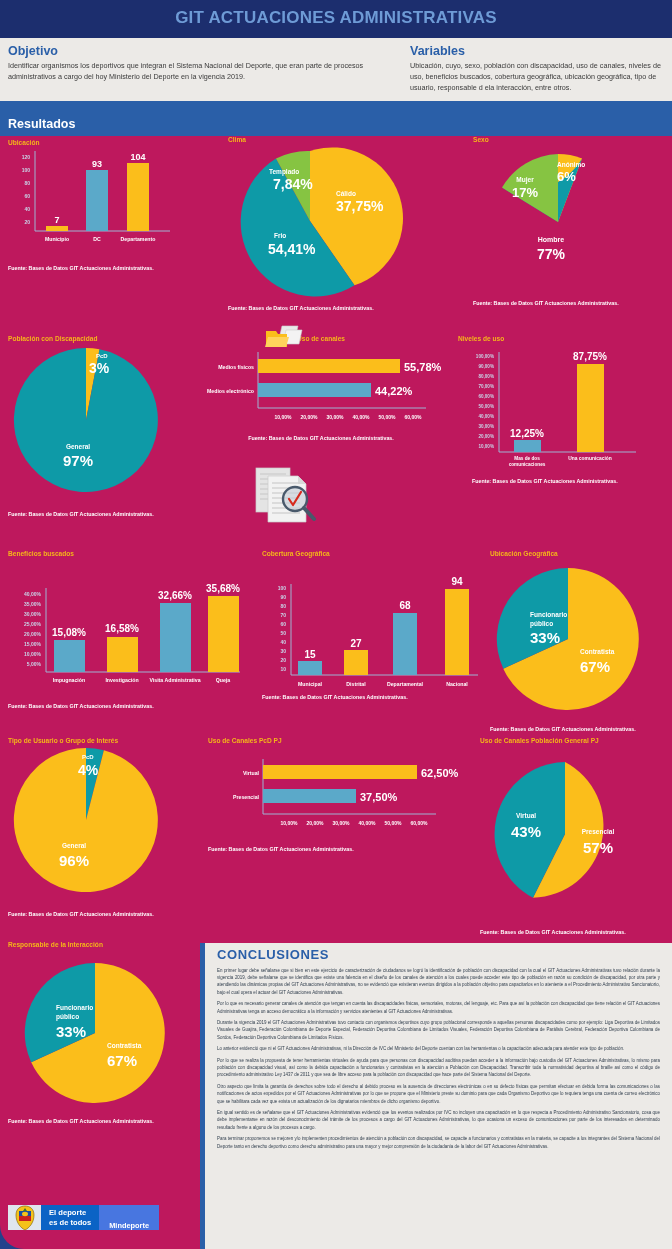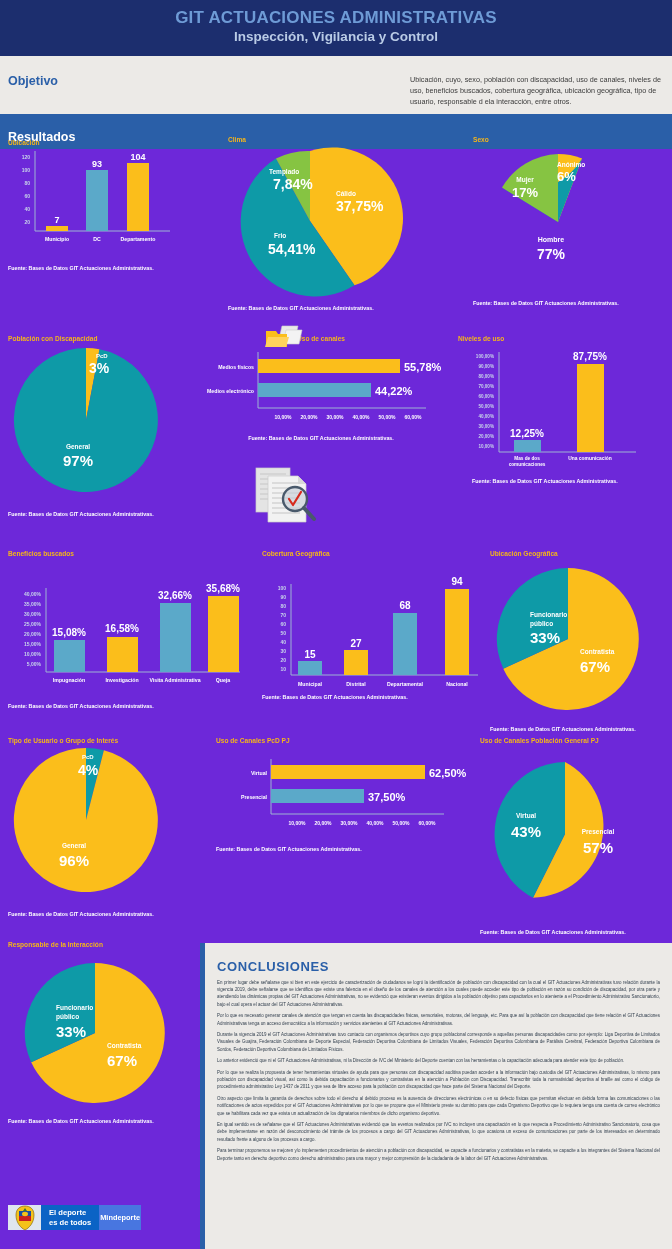--- a/index.html
+++ b/index.html
@@ -2,78 +2,79 @@
 <html><head>
 <meta charset="utf-8">
 <style>
   * { box-sizing: border-box; margin:0; padding:0; }
   body {
     width:672px; height:1249px; overflow:hidden;
     background:#22428c;
     font-family:"Liberation Sans", sans-serif;
     color:#fff;
   }
-  .page { position:relative; width:672px; height:1249px; background:#6d28d9; }
+  .page { position:relative; width:672px; height:1249px; background:#be185d;border-radius:24px; }
 
   
   .hdr { background:#1c2e6e; padding:8px 0 10px; text-align:center; }
   .hdr h1 { font-size:17px; font-weight:bold; color:#6e9bd6; letter-spacing:.2px; line-height:1.18; }
   .hdr h2 { font-size:13.5px; font-weight:bold; color:#b9cbe6; line-height:1.25; margin-top:1px; }
   .hdr h3 { font-size:13px; font-weight:bold; color:#ffffff; line-height:1.25; margin-top:1px; }
 
   
   .band { background:#eceae7; display:flex; padding:6px 8px 7px; gap:10px; }
-  .band .col { flex:1;margin-top:12px; }
+  .band .col { flex:1; }
   .band .col.right { flex:0 0 254px; }
   .band h4 { color:#2a5fa8; font-size:12.5px; font-weight:bold; margin-bottom:2px; }
   .band p { color:#3a3a3a; font-size:7.2px; line-height:1.55; }
 
   
   .results-bar { background:#2a5fa8; padding:13px 8px 4px; }
   .results-bar span { color:#fff; font-size:12.5px; font-weight:bold; }
 
   
   .ctitle { color:#f5b51a; font-size:6.6px; font-weight:bold; }
   .src { color:#ffffff; font-size:5.3px; font-weight:bold; }
   .abs { position:absolute; }
 
   svg { display:block; overflow:visible; }
 
   
   .concl {
     position:absolute; left:200px; top:943px; width:472px; height:306px;
     background:#eceae7; border-left:5px solid #2a5fa8;
-    padding:16px 12px 6px 12px; color:#33404f;
+    padding:4px 12px 6px 12px; color:#33404f;
   }
   .concl h3 { color:#2a5fa8; font-size:13px; font-weight:bold; letter-spacing:.6px; margin-bottom:5px; }
   .concl p { font-size:4.45px; line-height:1.62; text-align:justify; margin-bottom:4.5px; }
 
   
   .logo { position:absolute; left:8px; top:1205px; display:flex; align-items:stretch; height:25px; }
   .logo .shield { width:33px; background:#dfe6ef; display:flex; align-items:center; justify-content:center; }
   .logo .b1 { background:#0b63c5; display:flex; align-items:center; padding:0 8px; }
   .logo .b1 span { color:#fff; font-size:7.6px; font-weight:bold; line-height:1.25; }
-  .logo .b2 { background:#4876e0; display:flex; align-items:center; padding:0 1px; }
+  .logo .b2 { background:#4876e0; display:flex; align-items:flex-end; padding:0 10px; }
   .logo .b2 span { color:#fff; font-size:7.4px; font-weight:bold; }
 </style>
 </head>
 <body>
 
 <div class="page">
 
   <div class="hdr">
     <h1>GIT ACTUACIONES ADMINISTRATIVAS</h1>
-    <h2>Inspección, Vigilancia y Control</h2>
   </div>
 
   <div class="band">
     <div class="col">
       <h4>Objetivo</h4>
+      <p>Identificar organismos los deportivos que integran el Sistema Nacional del Deporte, que eran parte de procesos administrativos a cargo del hoy Ministerio del Deporte en la vigencia 2019.</p>
     </div>
     <div class="col right">
+      <h4>Variables</h4>
       <p>Ubicación, cuyo, sexo, población con discapacidad, uso de canales, niveles de uso, beneficios buscados, cobertura geográfica, ubicación geográfica, tipo de usuario, responsable d ela interacción, entre otros.</p>
     </div>
   </div>
 
   <div class="results-bar">
     <span>Resultados</span>
   </div>
 
   <div class="abs" style="left:8px; top:139px; width:200px;">
     <div class="ctitle">Ubicación</div>
@@ -333,21 +334,21 @@
       <path d="M78 1 A72 72 0 0 1 95.9 3.3 L78 73 Z" fill="#0e9aa7"></path>
       <path d="M78 73 L95.9 3.3 A72 72 0 1 1 78 1 Z" fill="#fbbe1b"></path>
       <text x="74" y="12" font-size="6" font-weight="bold" fill="#ffffff">PcD</text>
       <text x="70" y="28" font-size="14" font-weight="bold" fill="#ffffff">4%</text>
       <text x="66" y="101" font-size="6.5" font-weight="bold" fill="#ffffff" text-anchor="middle">General</text>
       <text x="66" y="119" font-size="15" font-weight="bold" fill="#ffffff" text-anchor="middle">96%</text>
     </svg>
     <div class="src" style="margin-top:4px;">Fuente: Bases de Datos GIT Actuaciones Administrativas.</div>
   </div>
 
-  <div class="abs" style="left:216px; top:737px; width:250px;">
+  <div class="abs" style="left:208px; top:737px; width:250px;">
     <div class="ctitle">Uso de Canales PcD PJ</div>
     <svg width="240" height="90" viewBox="0 0 240 90" style="margin-top:10px">
       <g font-size="5.2" font-weight="bold" fill="#ffffff" text-anchor="end">
         <text x="51" y="21">Virtual</text>
         <text x="51" y="45">Presencial</text>
       </g>
       <line x1="55" y1="5" x2="55" y2="60" stroke="#9fb2d4" stroke-width="1"></line>
       <line x1="55" y1="60" x2="228" y2="60" stroke="#9fb2d4" stroke-width="1"></line>
       <rect x="55" y="11" width="154" height="14" fill="#fbbe1b"></rect>
       <rect x="55" y="35" width="93" height="14" fill="#5ba9c9"></rect>

